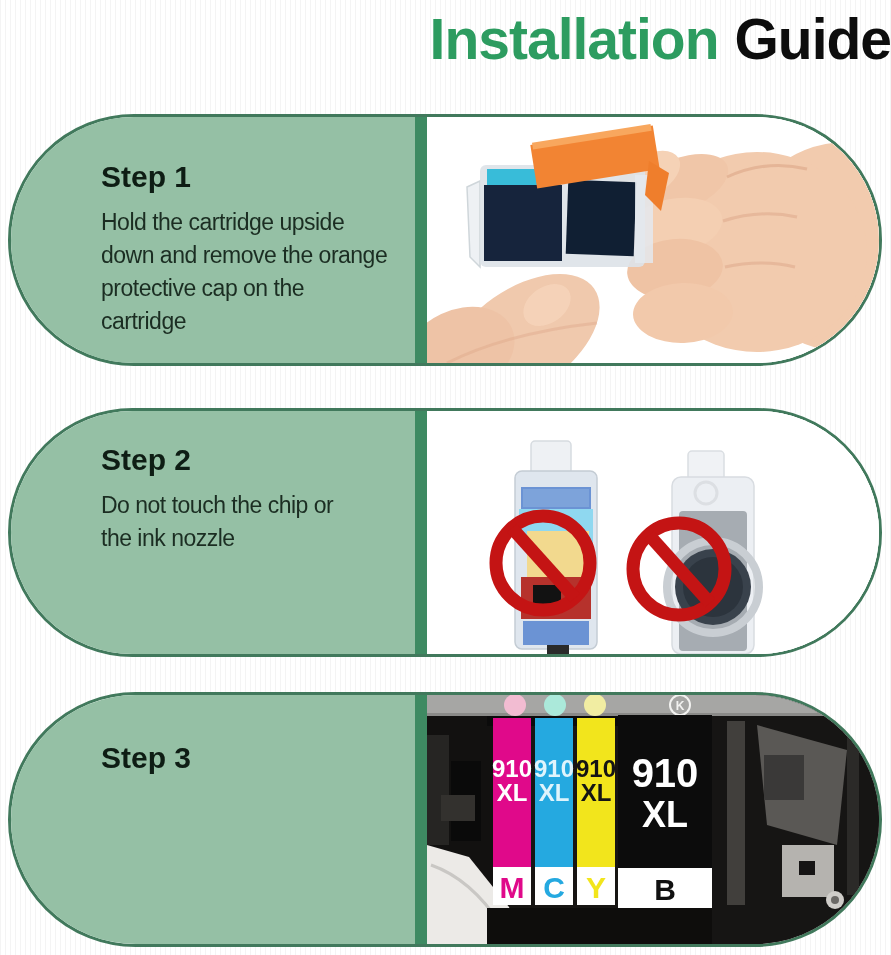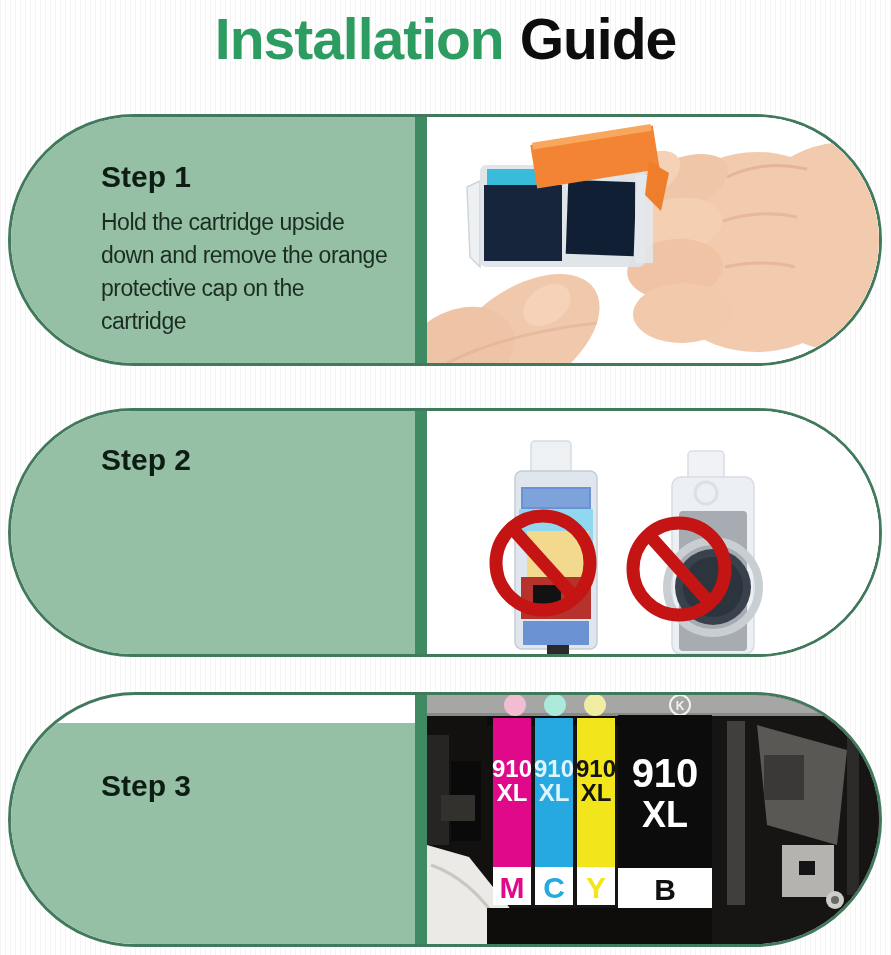--- a/index.html
+++ b/index.html
@@ -11,40 +11,40 @@
   html,body{width:891px;height:955px;}
   body{
     font-family:"Liberation Sans",sans-serif;
     background:
       repeating-linear-gradient(90deg, rgba(0,0,0,0.045) 0 1px, rgba(0,0,0,0) 1px 5px),
       #ffffff;
     position:relative; overflow:hidden;
   }
   .page-title{
     position:absolute; left:0; top:6px; width:891px;
-    text-align:center; font-weight:bold; font-size:57px; letter-spacing:-1px;
+    text-align:right; font-weight:bold; font-size:57px; letter-spacing:-1px;
     white-space:nowrap;
   }
   .page-title .hl{color:var(--accentGreen); margin-right:16px;}
   .page-title .rest{color:var(--titleBlack);}
   .pill{
     position:absolute; left:8px; width:874px;
     border:3px solid var(--pillBorder);
     background:#ffffff; overflow:hidden; display:flex;
   }
   .pill.r1{top:114px; height:252px; border-radius:126px;}
   .pill.r2{top:408px; height:249px; border-radius:125px;}
   .pill.r3{top:692px; height:255px; border-radius:128px;}
   .text-cell{
     width:404px; flex:0 0 404px; background:var(--pillFill);
     padding-left:90px; padding-right:4px;
   }
   .r1 .text-cell{padding-top:43px;}
   .r2 .text-cell{padding-top:32px;}
-  .r3 .text-cell{padding-top:46px;margin-top:28px;}
+  .r3 .text-cell{padding-top:46px;}
   .step-heading{
     font-size:30px; font-weight:bold; color:var(--headingText);
     margin-bottom:12px; letter-spacing:0;
   }
   .step-body{
     font-size:23px; line-height:33px; color:var(--bodyText);
     letter-spacing:-0.5px; white-space:pre-line; overflow:visible; width:340px;
   }
   .divider{width:12px; flex:0 0 12px; background:var(--dividerGreen);}
   .photo-cell{flex:1 1 auto; background:#fff; position:relative;}
@@ -105,20 +105,22 @@
         <ellipse cx="120" cy="188" rx="26" ry="18" fill="#f6d5ba" transform="rotate(-35 120 188)" opacity="0.8"></ellipse>
         <path d="M20 246 q60 -30 150 -40" stroke="#dca687" stroke-width="3" fill="none" opacity="0.4"></path>
       </g>
     </svg>
   </div>
 </div>
 
 <div class="pill r2">
   <div class="text-cell">
     <div class="step-heading">Step 2</div>
+    <div class="step-body">Do not touch the chip or
+the ink nozzle</div>
   </div>
   <div class="divider"></div>
   <div class="photo-cell">
     <svg width="452" height="243" viewBox="0 0 452 243">
       <rect x="0" y="0" width="452" height="243" fill="#ffffff"></rect>
 
       <g>
         <rect x="104" y="30" width="40" height="34" rx="4" fill="#eef1f4" stroke="#d6dbe0" stroke-width="1.5"></rect>
         <rect x="88" y="60" width="82" height="178" rx="7" fill="#dfe6ee" stroke="#c4ccd4" stroke-width="1.5"></rect>
         <rect x="94" y="76" width="70" height="22" fill="#6b93d4"></rect>

